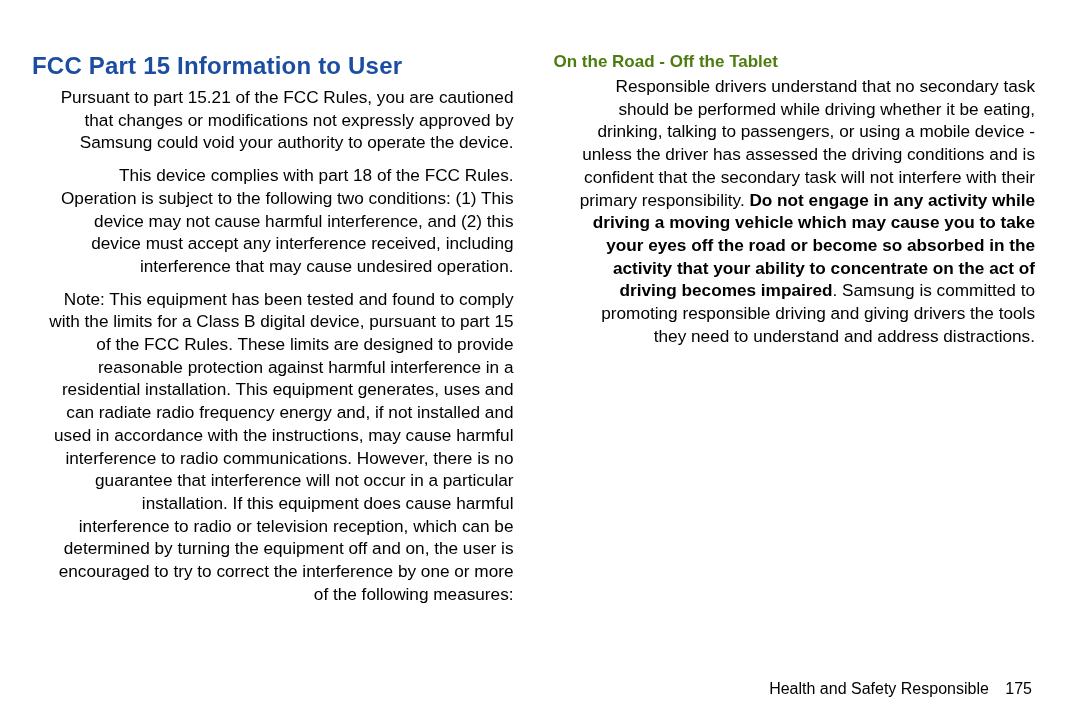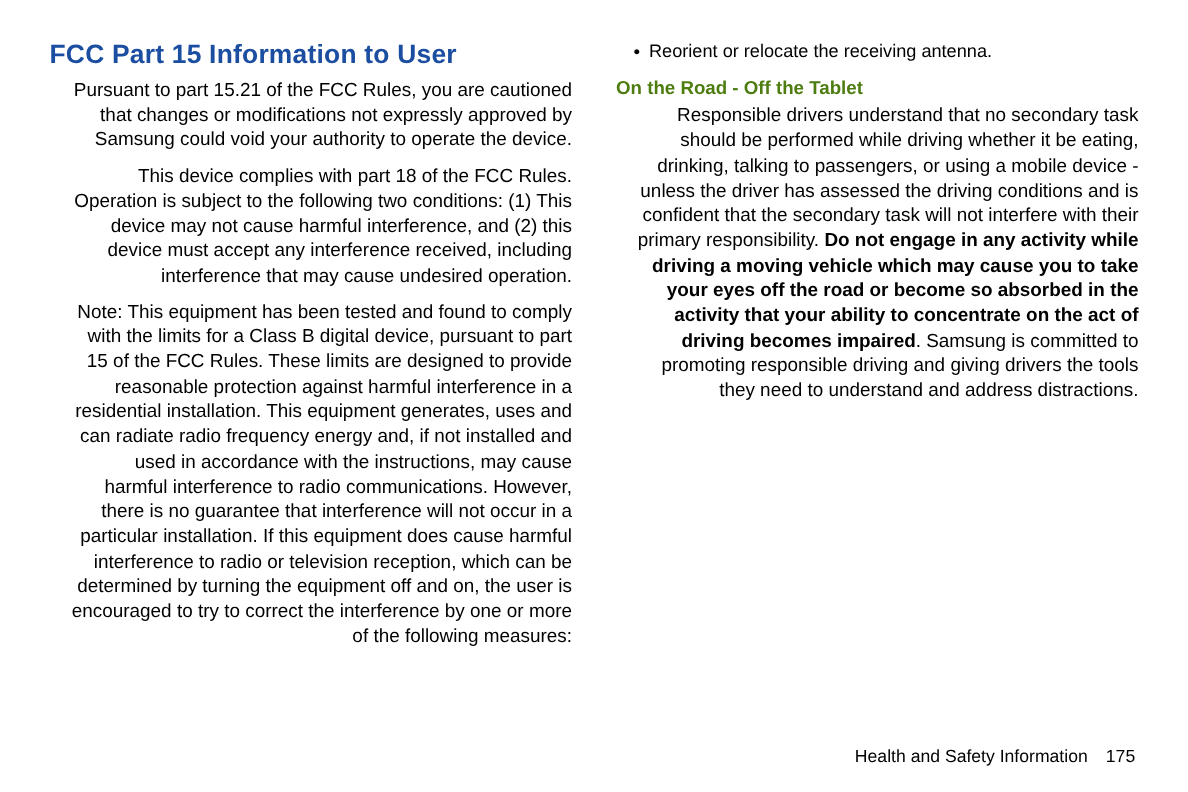--- a/index.html
+++ b/index.html
@@ -7,25 +7,26 @@
     padding: 0;
     width: 1080px;
     height: 720px;
     font-family: Arial, Helvetica, sans-serif;
     background: #fff;
     color: #000;
     overflow: hidden;
   }
   .page {
     box-sizing: border-box;
-    padding: 36px 45px 30px 45px;
+    padding: 36px 45px 30px 32px;
     column-count: 2;
     column-gap: 40px;
     column-fill: auto;
     height: 640px;
+    margin-top: 16px;
   }
   h2.section-heading {
     font-family: Arial, Helvetica, sans-serif;
     font-weight: 900;
     font-size: 24px;
     color: #1b4ea0;
     margin: 0 0 6px 0;
     letter-spacing: 0.2px;
   }
   h3.sub-heading {
@@ -84,23 +85,22 @@
 </head>
 <body>
 
 <div class="page">
   <h2 class="section-heading">FCC Part 15 Information to User</h2>
   <p class="body-text indented">Pursuant to part 15.21 of the FCC Rules, you are cautioned that changes or modifications not expressly approved by Samsung could void your authority to operate the device.</p>
   <p class="body-text indented">This device complies with part 18 of the FCC Rules. Operation is subject to the following two conditions: (1) This device may not cause harmful interference, and (2) this device must accept any interference received, including interference that may cause undesired operation.</p>
   <p class="body-text indented">Note: This equipment has been tested and found to comply with the limits for a Class B digital device, pursuant to part 15 of the FCC Rules. These limits are designed to provide reasonable protection against harmful interference in a residential installation. This equipment generates, uses and can radiate radio frequency energy and, if not installed and used in accordance with the instructions, may cause harmful interference to radio communications. However, there is no guarantee that interference will not occur in a particular installation. If this equipment does cause harmful interference to radio or television reception, which can be determined by turning the equipment off and on, the user is encouraged to try to correct the interference by one or more of the following measures:</p>
 
   <ul class="bullets">
-    <li>Reorient or relocate the receiving antenna.</li>
   </ul>
 
   <h3 class="sub-heading">On the Road - Off the Tablet</h3>
   <p class="body-text indented"><span>Responsible drivers understand that no secondary task should be performed while driving whether it be eating, drinking, talking to passengers, or using a mobile device - unless the driver has assessed the driving conditions and is confident that the secondary task will not interfere with their primary responsibility. </span><span class="bold">Do not engage in any activity while driving a moving vehicle which may cause you to take your eyes off the road or become so absorbed in the activity that your ability to concentrate on the act of driving becomes impaired</span><span>. Samsung is committed to promoting responsible driving and giving drivers the tools they need to understand and address distractions.</span></p>
 </div>
 
 <div class="footer">
-  <span>Health and Safety Information</span>
+  <span>Health and Safety Responsible</span>
   <span class="pnum">175</span>
 </div>
 
 </body></html>

